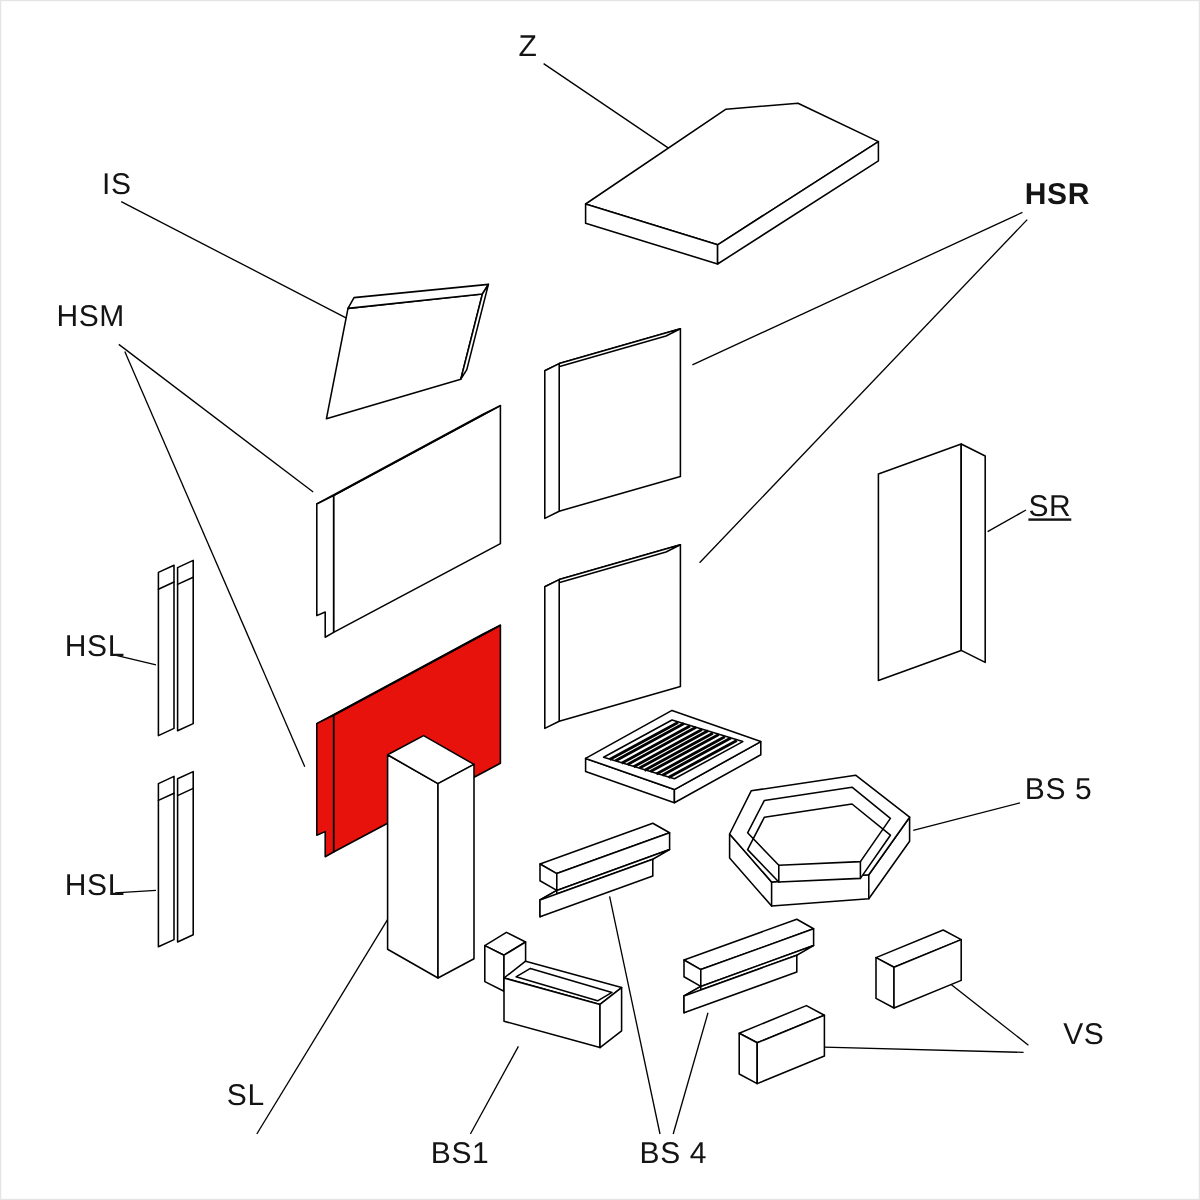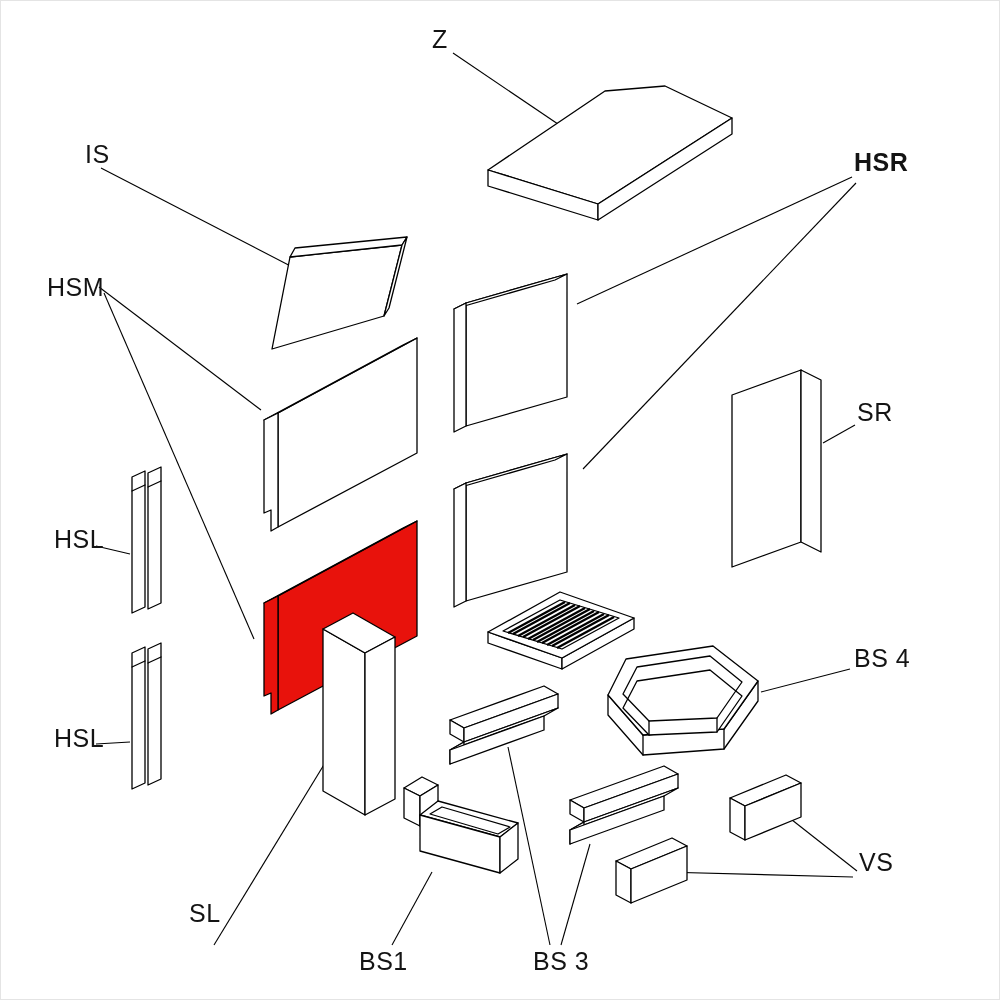--- a/index.html
+++ b/index.html
@@ -168,24 +168,24 @@
     <g>
       <polygon class="s" fill="#ffffff" points="615,860 671,837 686,845 630,868"></polygon>
       <polygon class="s" fill="#ffffff" points="615,860 630,868 630,902 615,894"></polygon>
       <polygon class="s" fill="#ffffff" points="630,868 686,845 686,879 630,902"></polygon>
     </g>
 
   </svg>
 
   <div class="lbl" style="left:431px;top:24px;">Z</div>
   <div class="lbl" style="left:84px;top:139px;">IS</div>
-  <div class="lbl" style="left:46px;top:272px;">HSM</div>
+  <div class="lbl" style="left:46px;top:249px;">HSM</div>
   <div class="lbl" style="left:53px;top:524px;">HSL</div>
   <div class="lbl" style="left:53px;top:723px;">HSL</div>
   <div class="lbl" style="left:853px;top:147px;font-weight:bold;">HSR</div>
-  <div class="lbl" style="left:856px;top:397px;">SR</div>
-  <div class="lbl" style="left:853px;top:643px;">BS 4</div>
-  <div class="lbl" style="left:858px;top:847px;">VS</div>
+  <div class="lbl" style="left:856px;top:407px;text-decoration:underline;">SR</div>
+  <div class="lbl" style="left:853px;top:643px;">BS 5</div>
+  <div class="lbl" style="left:885px;top:847px;">VS</div>
   <div class="lbl" style="left:188px;top:898px;">SL</div>
   <div class="lbl" style="left:358px;top:946px;">BS1</div>
-  <div class="lbl" style="left:532px;top:946px;">BS 3</div>
+  <div class="lbl" style="left:532px;top:946px;">BS 4</div>
 
 </div>
 
 </body></html>

